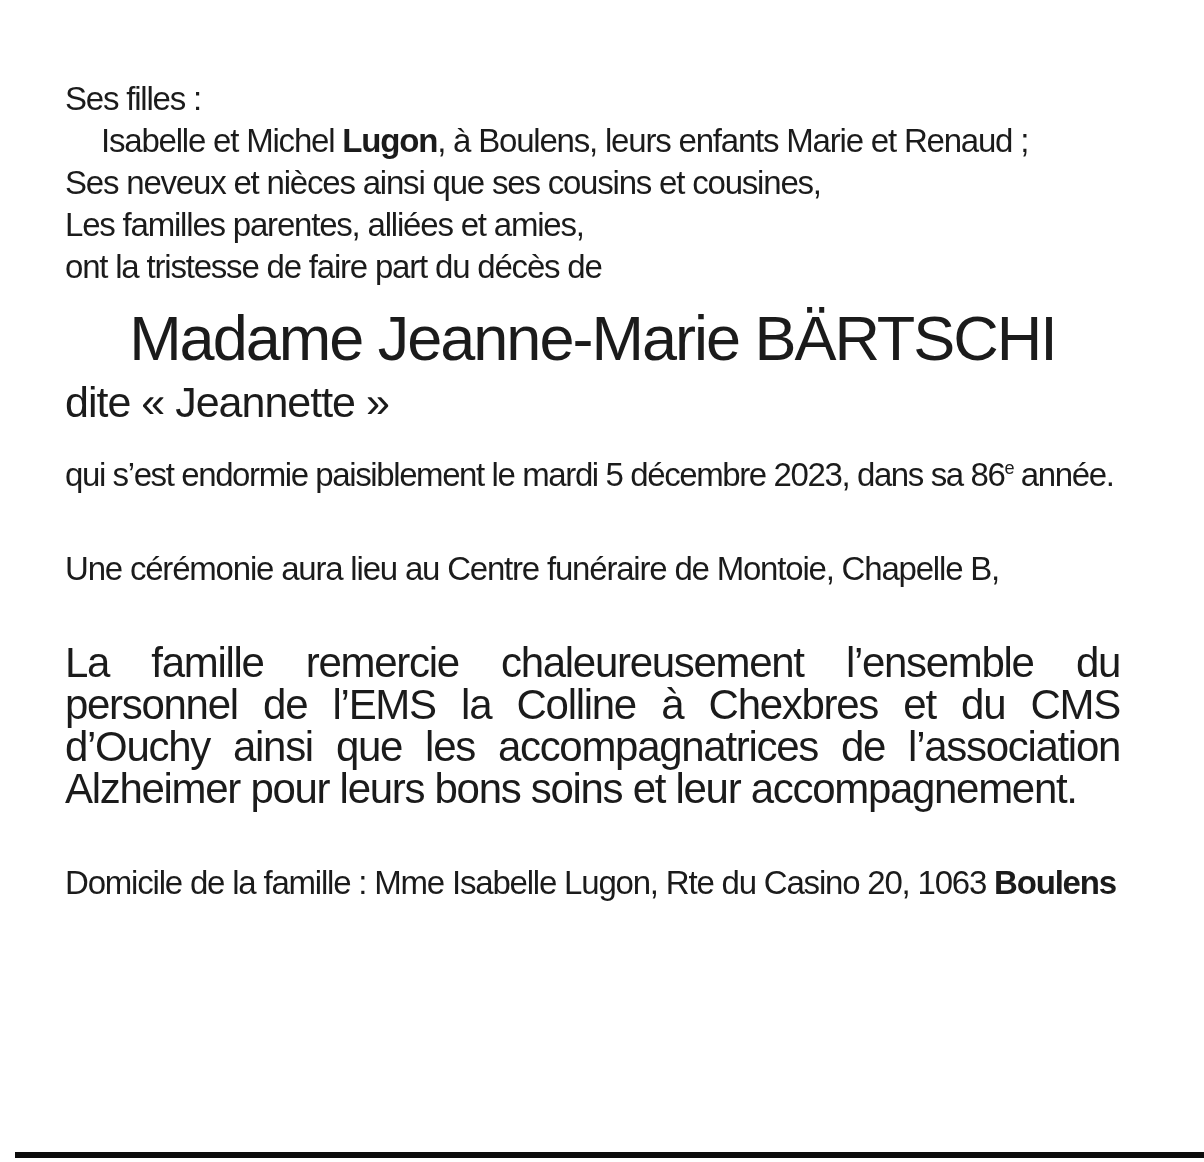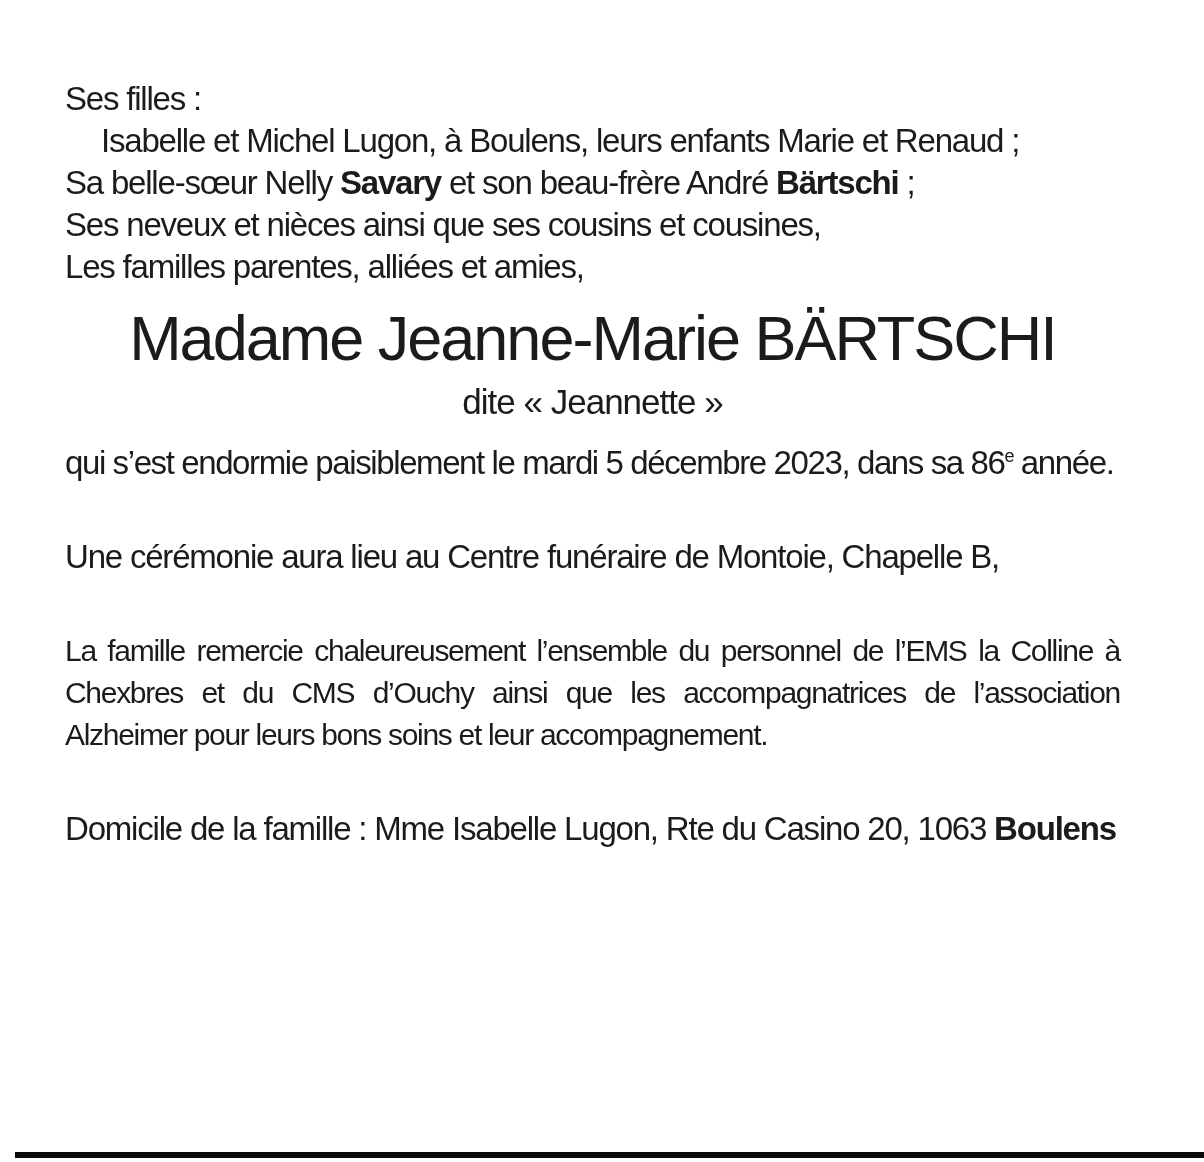--- a/index.html
+++ b/index.html
@@ -30,37 +30,37 @@
   .deceased-name {
     font-size: 63px;
     font-weight: 400;
     line-height: 72px;
     letter-spacing: -2px;
     text-align: center;
     margin-top: 14px;
     white-space: nowrap;
   }
   .nickname {
-    font-size: 35px;
+    font-size: 43px;
     line-height: 56px;
     letter-spacing: -1px;
-    text-align: center;
+    text-align: left;
   }
   .death-line {
     font-size: 33px;
     line-height: 42px;
     letter-spacing: -1.4px;
-    margin-top: 12px;
+    margin-top: 24px;
     white-space: nowrap;
   }
   .para {
     margin-top: 52px;
   }
   .justify {
-    font-size: 30px;
+    font-size: 42px;
     line-height: 42px;
     letter-spacing: -1.3px;
     text-align: justify;
   }
   sup {
     font-size: 0.55em;
     line-height: 0;
   }
   .bottom-rule {
     position: absolute;
@@ -70,24 +70,24 @@
     height: 6px;
     background: #0c0c0c;
   }
 </style>
 </head>
 <body>
 
 <div class="notice">
 
   <div class="line"><span>Ses filles :</span></div>
-  <div class="line indent"><span>Isabelle et Michel </span><span style="font-weight: 400; margin-top: 28px;">Lugon</span><span>, à Boulens, leurs enfants Marie et Renaud ;</span></div>
-  <div class="line"><span>Sa belle-sœur Nelly </span><span style="font-weight: 700;">Savary</span><span> et son beau-frère André </span><span style="font-weight: 700;">Bärtschi</span><span> ;</span></div>
+  <div class="line indent"><span>Isabelle et Michel </span><span style="font-weight: 700; margin-top: 28px;">Lugon</span><span>, à Boulens, leurs enfants Marie et Renaud ;</span></div>
   <div class="line"><span>Ses neveux et nièces ainsi que ses cousins et cousines,</span></div>
   <div class="line"><span>Les familles parentes, alliées et amies,</span></div>
+  <div class="line"><span>ont la tristesse de faire part du décès de</span></div>
 
   <div class="deceased-name">Madame Jeanne-Marie BÄRTSCHI</div>
 
   <div class="nickname">dite « Jeannette »</div>
 
   <div class="death-line"><span>qui s’est endormie paisiblement le mardi 5 décembre 2023, dans sa 86</span><sup>e</sup><span> année.</span></div>
 
   <div class="para">
     <div class="line">Une cérémonie aura lieu au Centre funéraire de Montoie, Chapelle B,</div>
   </div>

